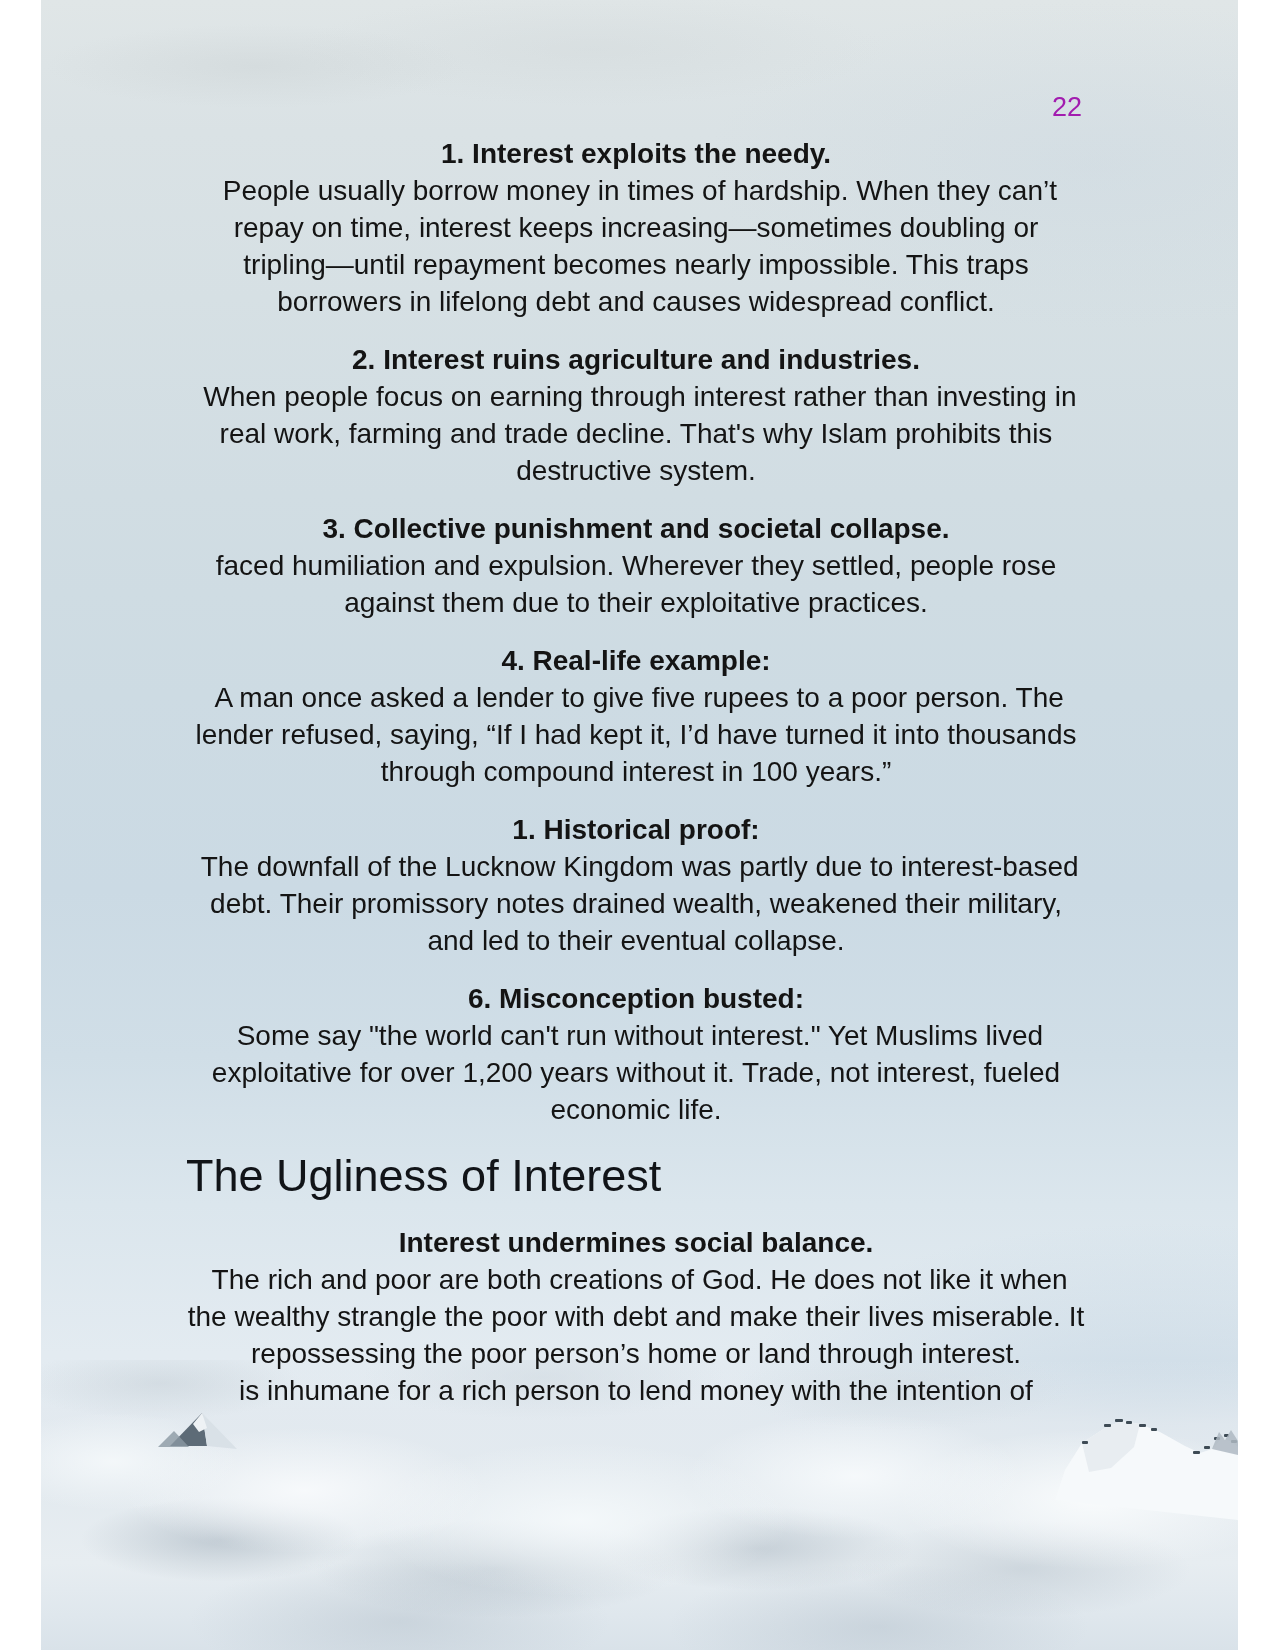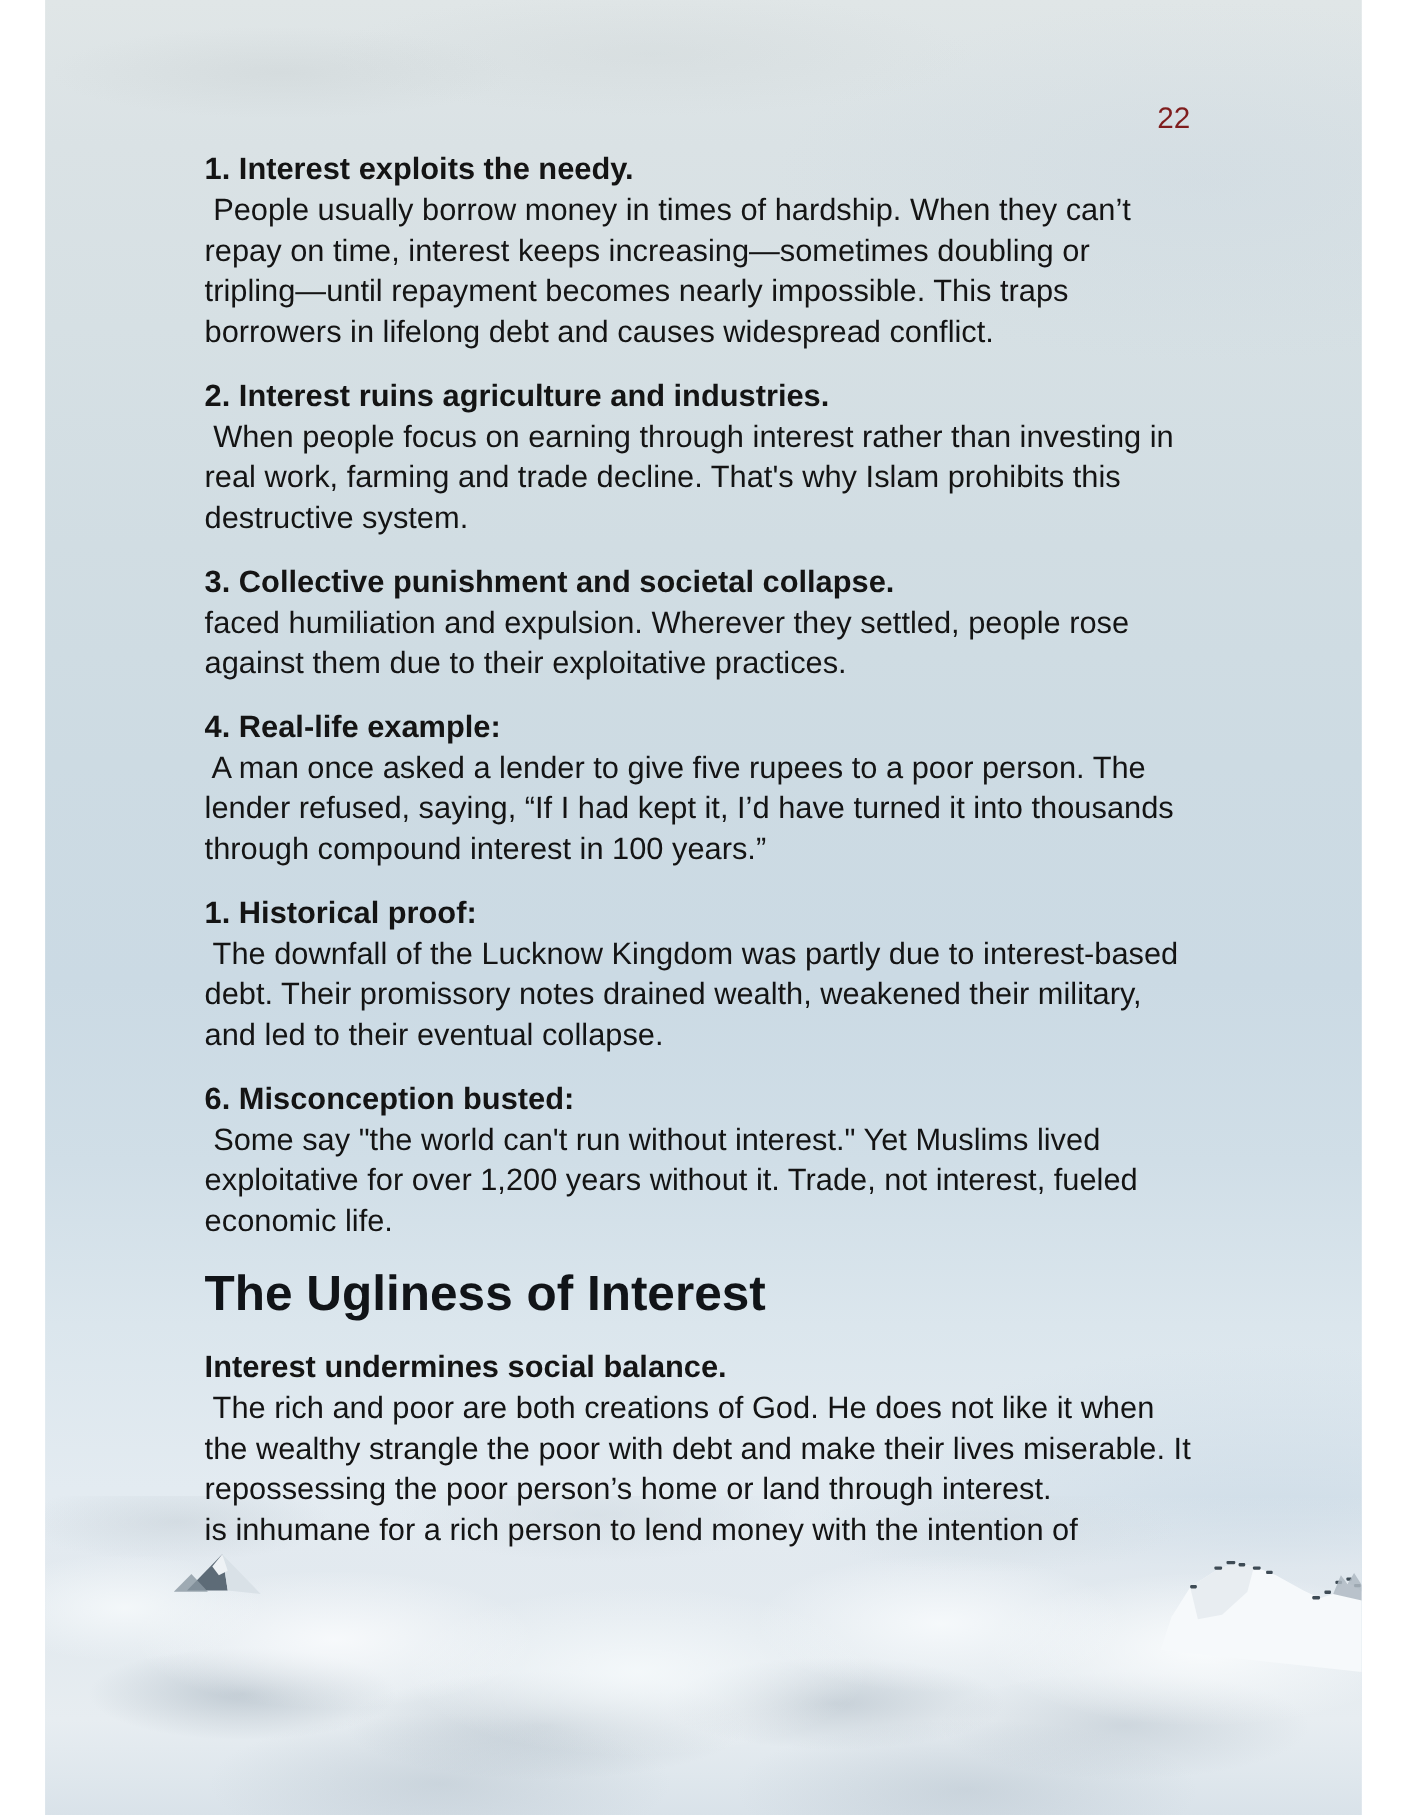--- a/index.html
+++ b/index.html
@@ -49,32 +49,32 @@
       radial-gradient(ellipse 300px 90px at 30% 90%, rgba(173,186,197,.40), rgba(173,186,197,0) 70%),
       radial-gradient(ellipse 300px 90px at 70% 92%, rgba(166,180,192,.35), rgba(166,180,192,0) 70%),
       linear-gradient(180deg,
         rgba(223,231,237,0) 0%, rgba(226,233,239,.85) 22%,
         #e3eaef 45%, #e7edf1 70%, #dfe7ed 88%, #d9e2e9 100%);
   }
   .mountains { position:absolute; left:0; top:0; width:1197px; height:1650px; }
   
   .page-number {
     position:absolute; left:1052px; top:92px;
-    font-size:27px; line-height:30px; color:#7f1d1d;
+    font-size:27px; line-height:30px; color:#a21caf;
   }
   
   .content {
     position:absolute; left:186px; top:135px;
     width:900px; color:#141414;
   }
   .line { font-size:28px; line-height:37px; white-space:pre; }
   .h    { font-weight:700; }
-  .sec  { margin:0 0 21px 0; }
+  .sec  { margin:0 0 21px 0;text-align:center; }
   h1.doc-h1 {
-    font-size:45px; line-height:54px; font-weight:700;
+    font-size:45px; line-height:54px; font-weight:400;
     margin:11px 0 21px 0; color:#111418; letter-spacing:0;
     white-space:pre;
   }
   strong { font-weight:400; }
 </style>
 </head>
 <body>
 
 <div class="page">
 

